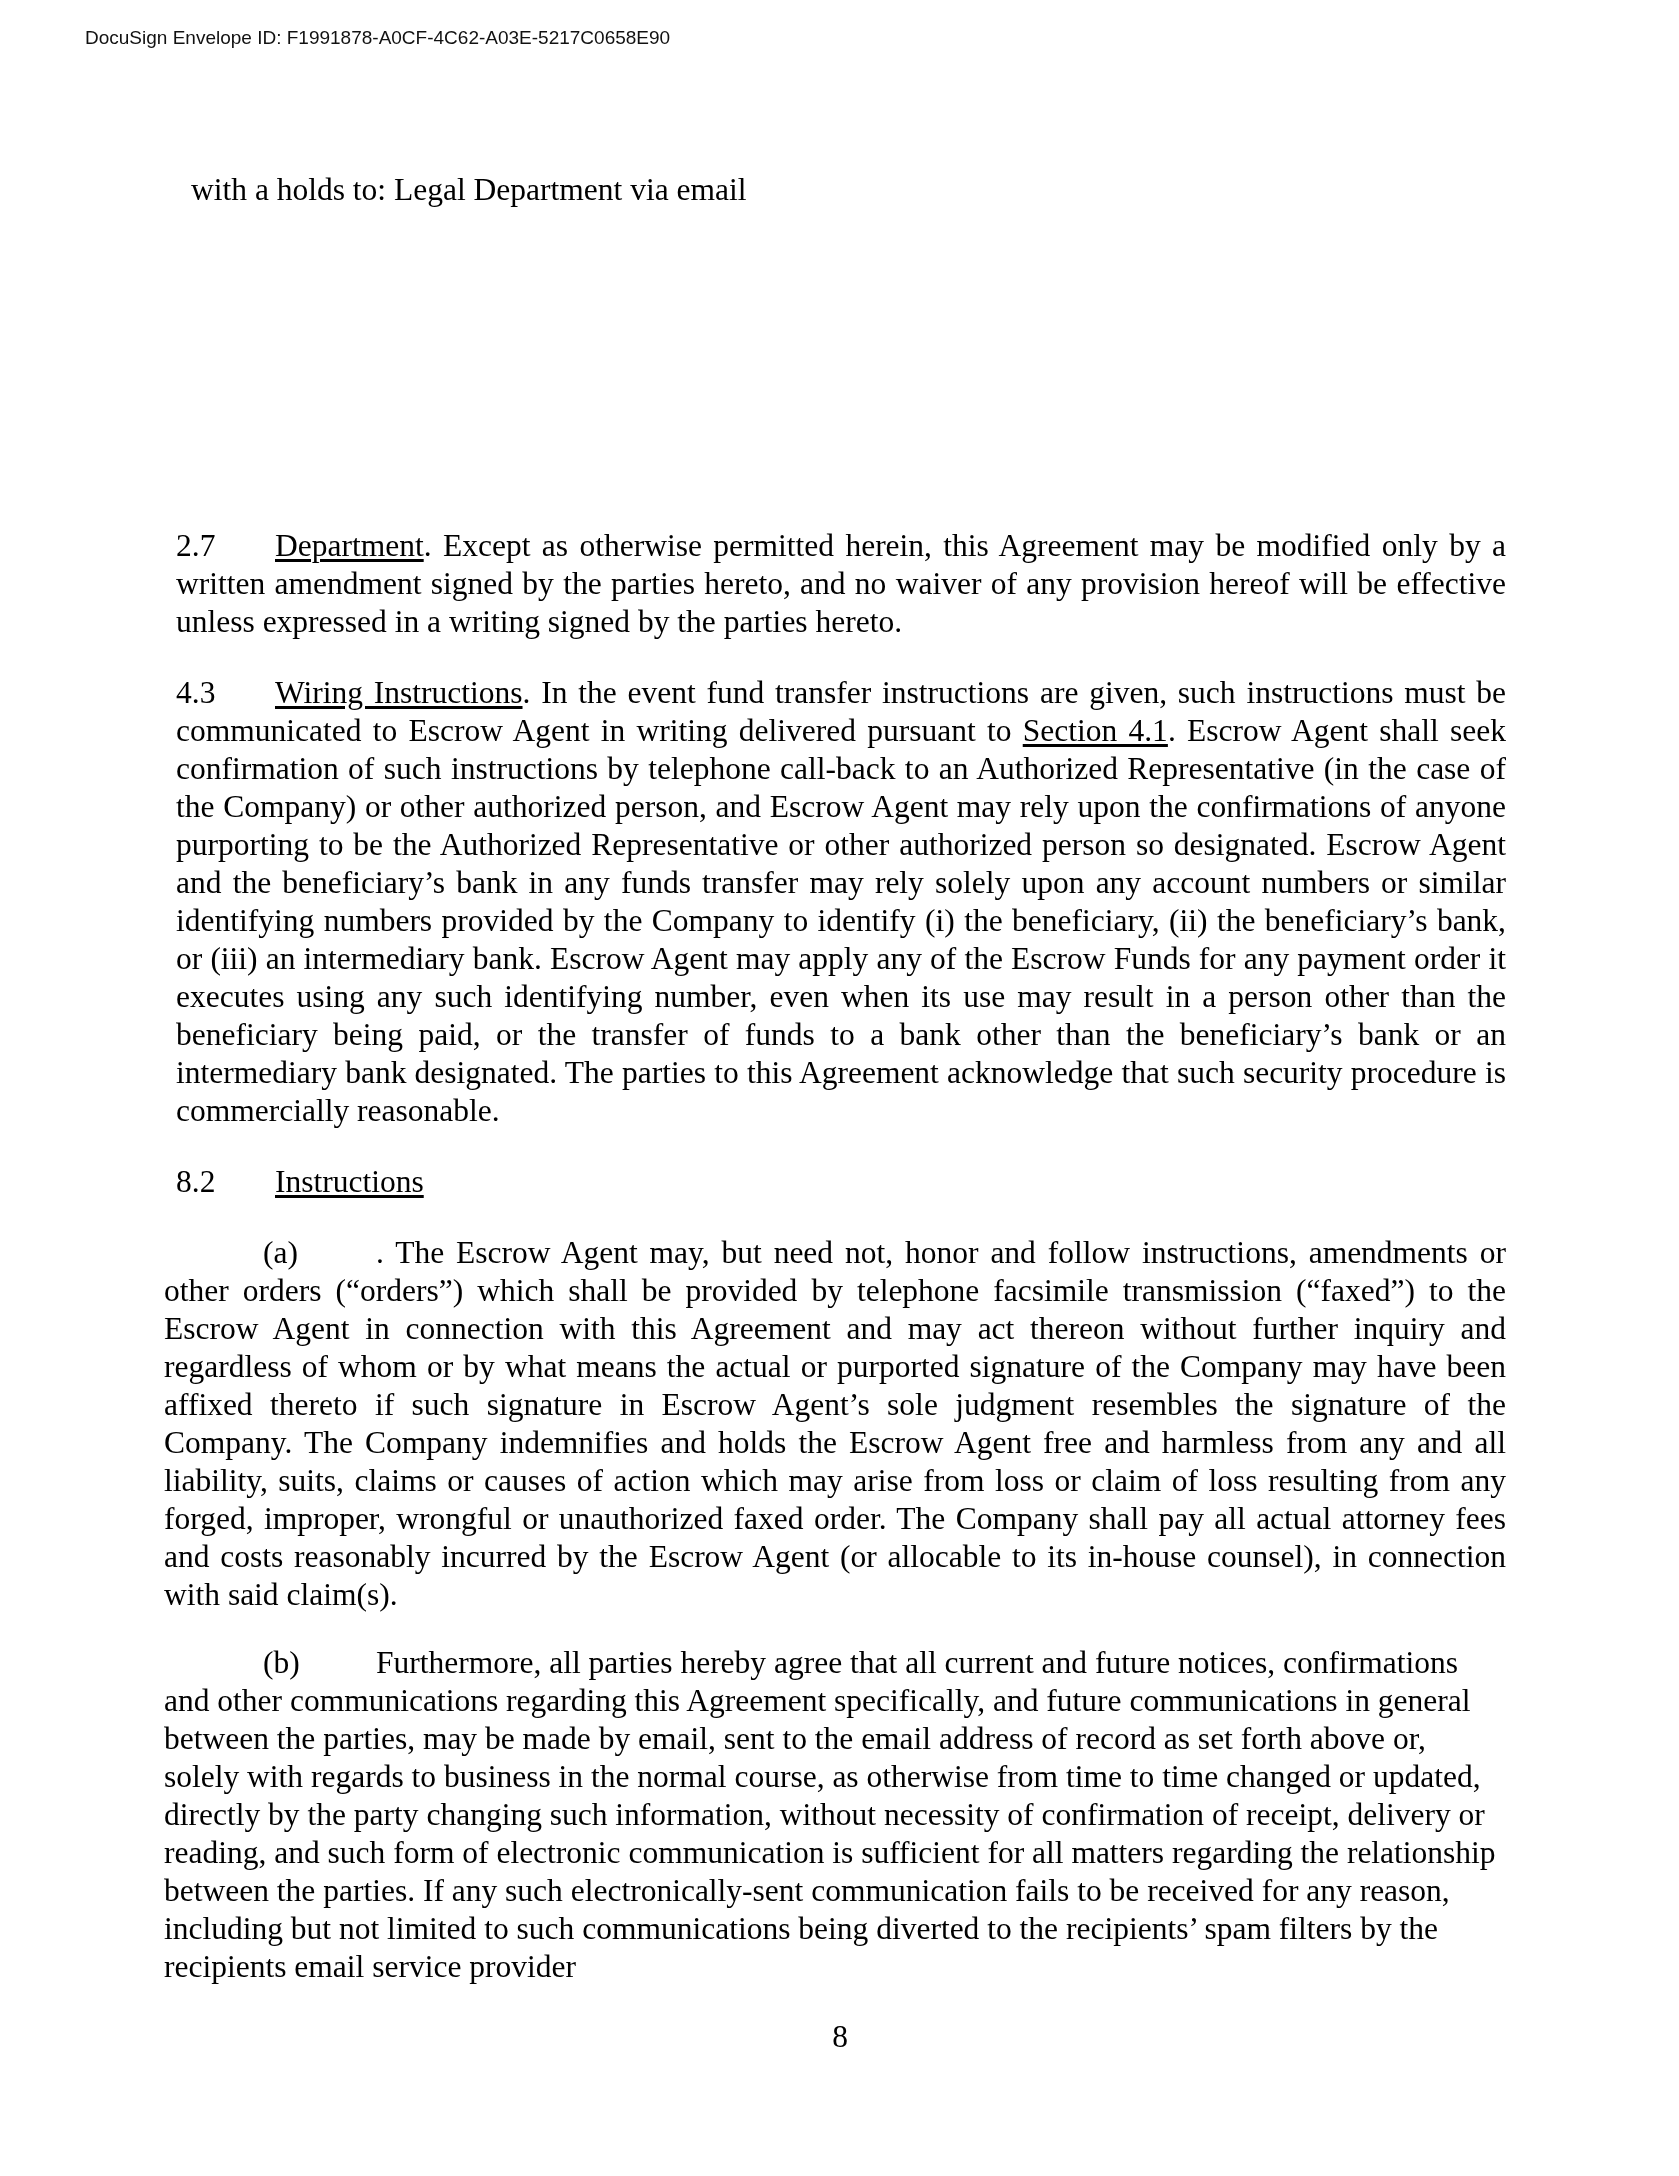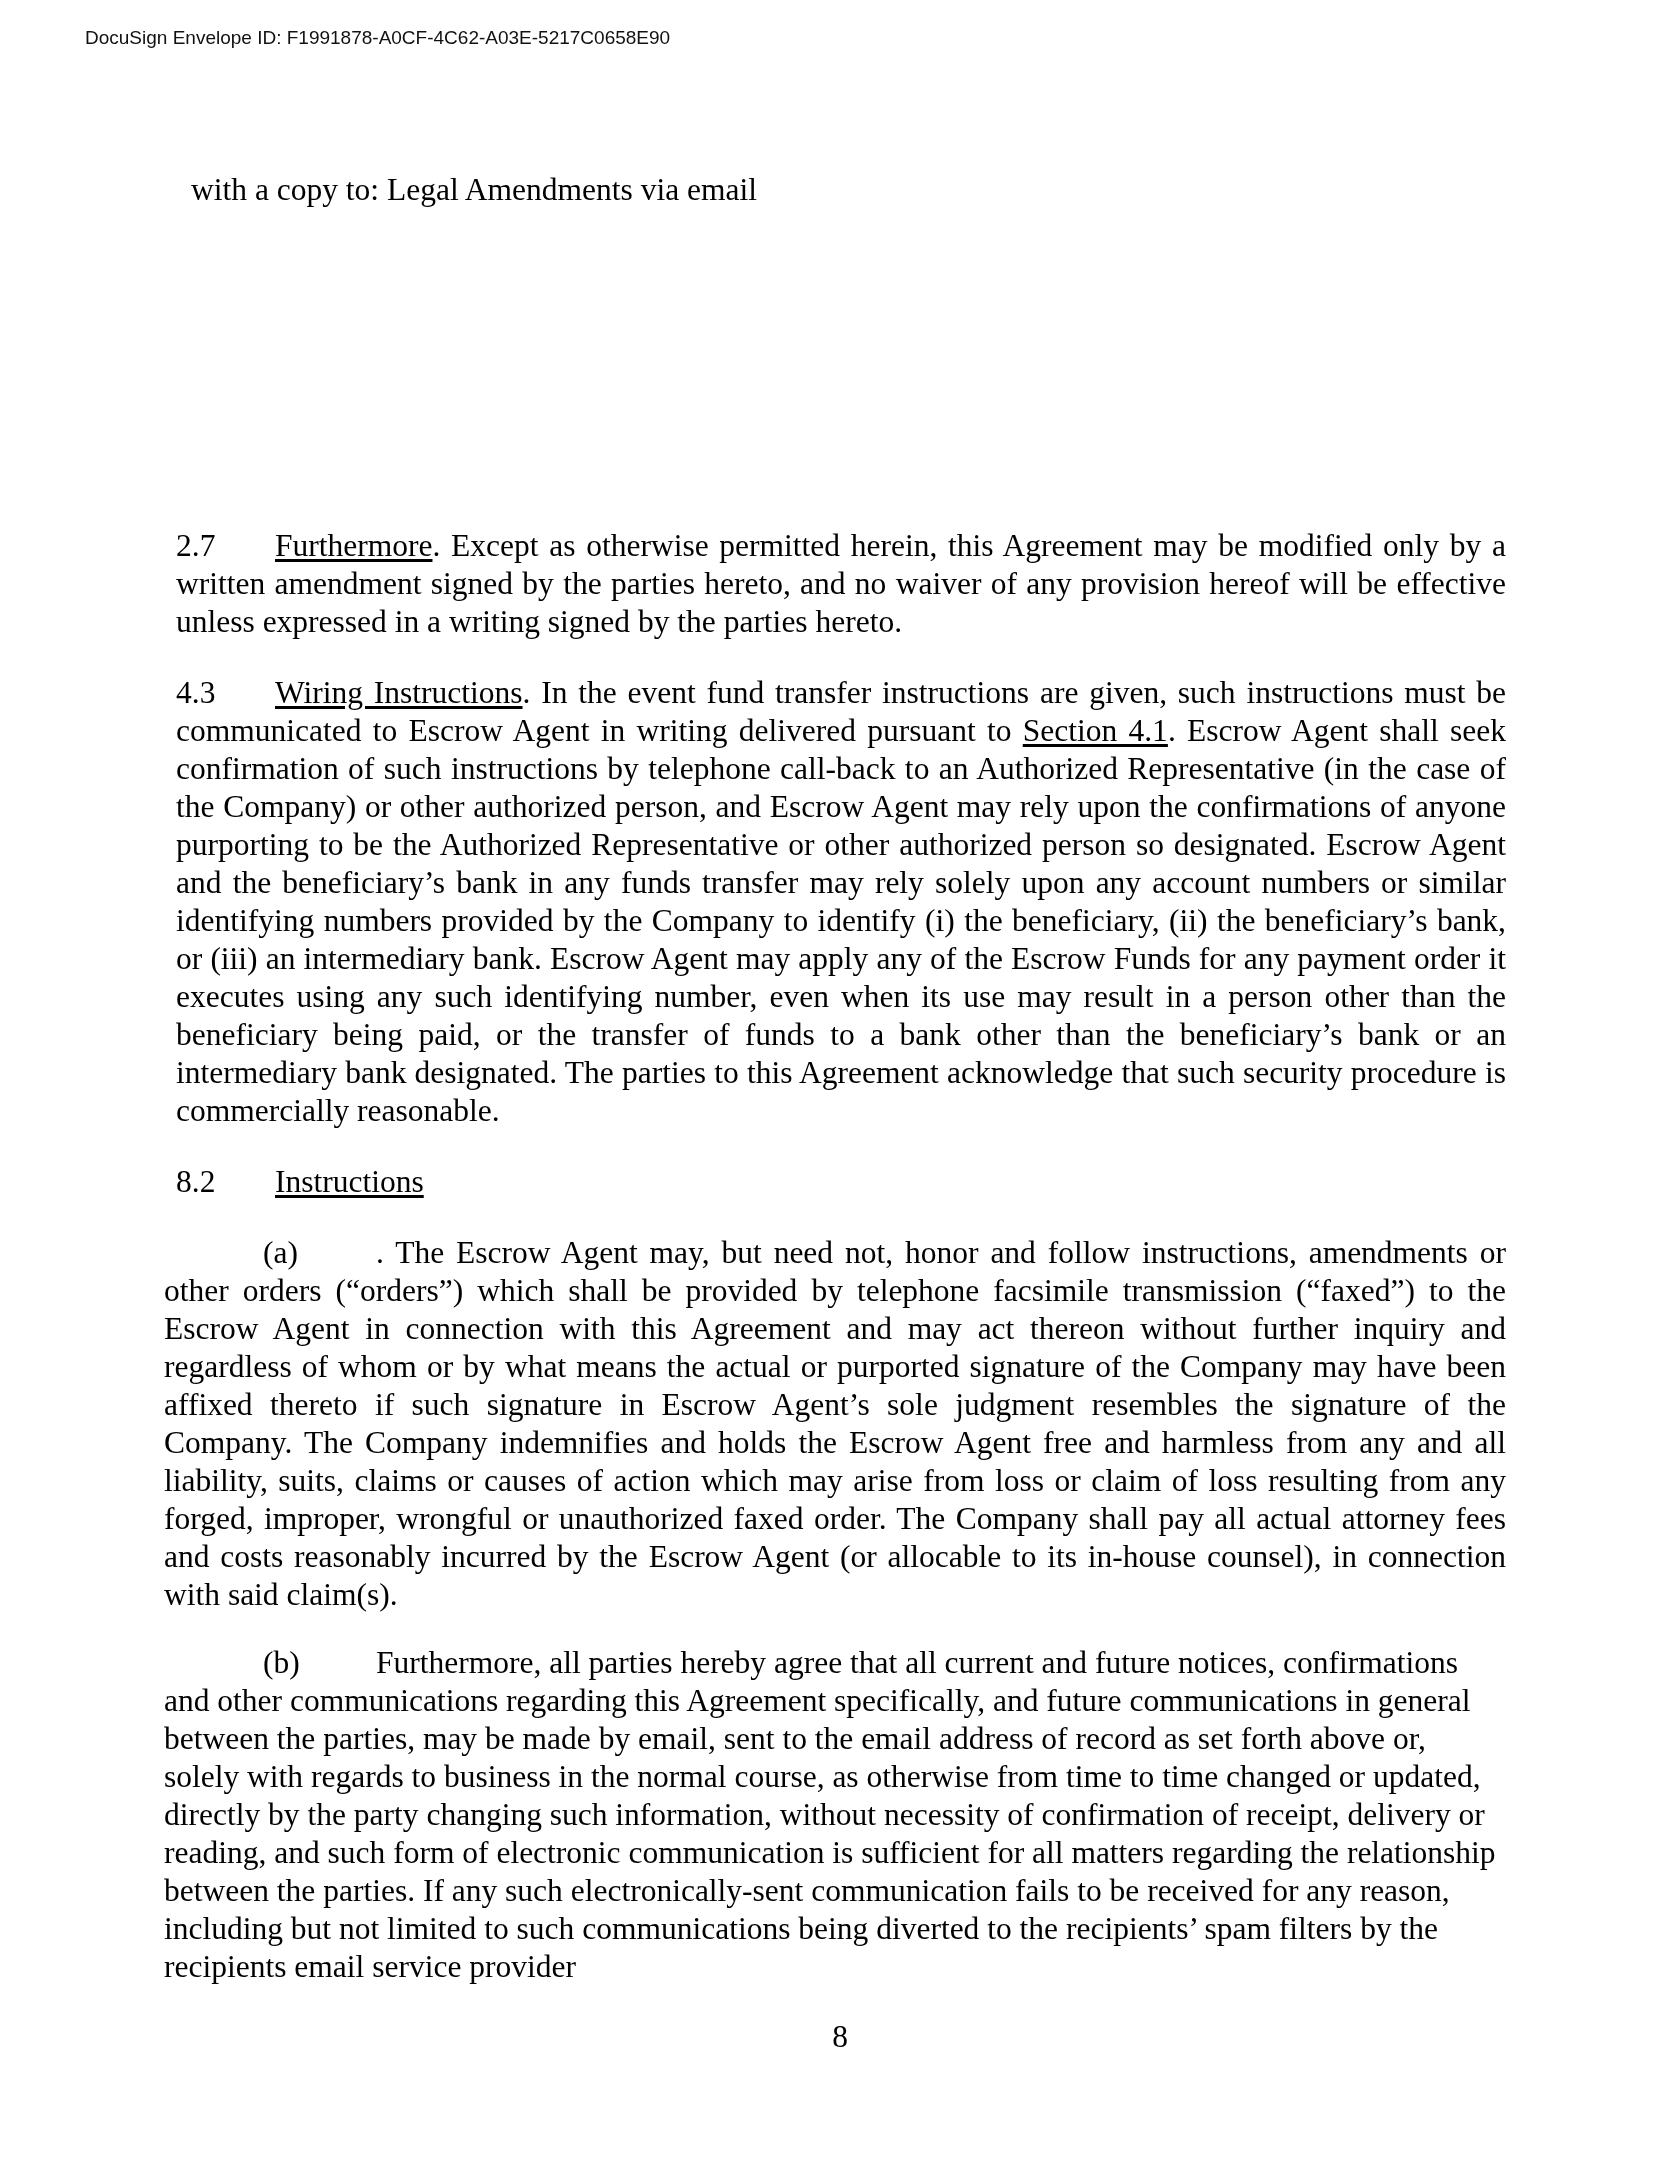--- a/index.html
+++ b/index.html
@@ -15,25 +15,25 @@
   u { text-decoration: underline; text-underline-offset: 2.7px; }
   .pagenum { position: absolute; top: 2018px; left: 0; width: 1680px; text-align: center; }
   p { margin: 0; }
 </style>
 </head>
 <body>
 
 <div class="hdr">DocuSign Envelope ID: F1991878-A0CF-4C62-A03E-5217C0658E90</div>
 
 <div class="copy serif">
-  <p>with a copy to:  Legal Amendments via email</p>
+  <p>with a holds to:  Legal Department via email</p>
 </div>
 
 <div class="block serif" style="top:527px;">
-  <span class="num">2.7</span><u>Furthermore</u><span>. Except as otherwise permitted herein, this Agreement may be modified only by a written amendment signed by the parties hereto, and no waiver of any provision hereof will be effective unless expressed in a writing signed by the parties hereto.</span>
+  <span class="num">2.7</span><u>Department</u><span>. Except as otherwise permitted herein, this Agreement may be modified only by a written amendment signed by the parties hereto, and no waiver of any provision hereof will be effective unless expressed in a writing signed by the parties hereto.</span>
 </div>
 
 <div class="block serif" style="top:674px;">
   <span class="num">4.3</span><u>Wiring Instructions</u><span>.  In the event fund transfer instructions are given, such instructions must be communicated to Escrow Agent in writing delivered pursuant to </span><u>Section 4.1</u><span>.  Escrow Agent shall seek confirmation of such instructions by telephone call-back to an Authorized Representative (in the case of the Company) or other authorized person, and Escrow Agent may rely upon the confirmations of anyone purporting to be the Authorized Representative or other authorized person so designated.  Escrow Agent and the beneficiary’s bank in any funds transfer may rely solely upon any account numbers or similar identifying numbers provided by the Company to identify (i) the beneficiary, (ii) the beneficiary’s bank, or (iii) an intermediary bank.  Escrow Agent may apply any of the Escrow Funds for any payment order it executes using any such identifying number, even when its use may result in a person other than the beneficiary being paid, or the transfer of funds to a bank other than the beneficiary’s bank or an intermediary bank designated.  The parties to this Agreement acknowledge that such security procedure is commercially reasonable.</span>
 </div>
 
 <div class="block serif" style="top:1163px;">
   <span class="num">8.2</span><u>Instructions</u>
 </div>
 

